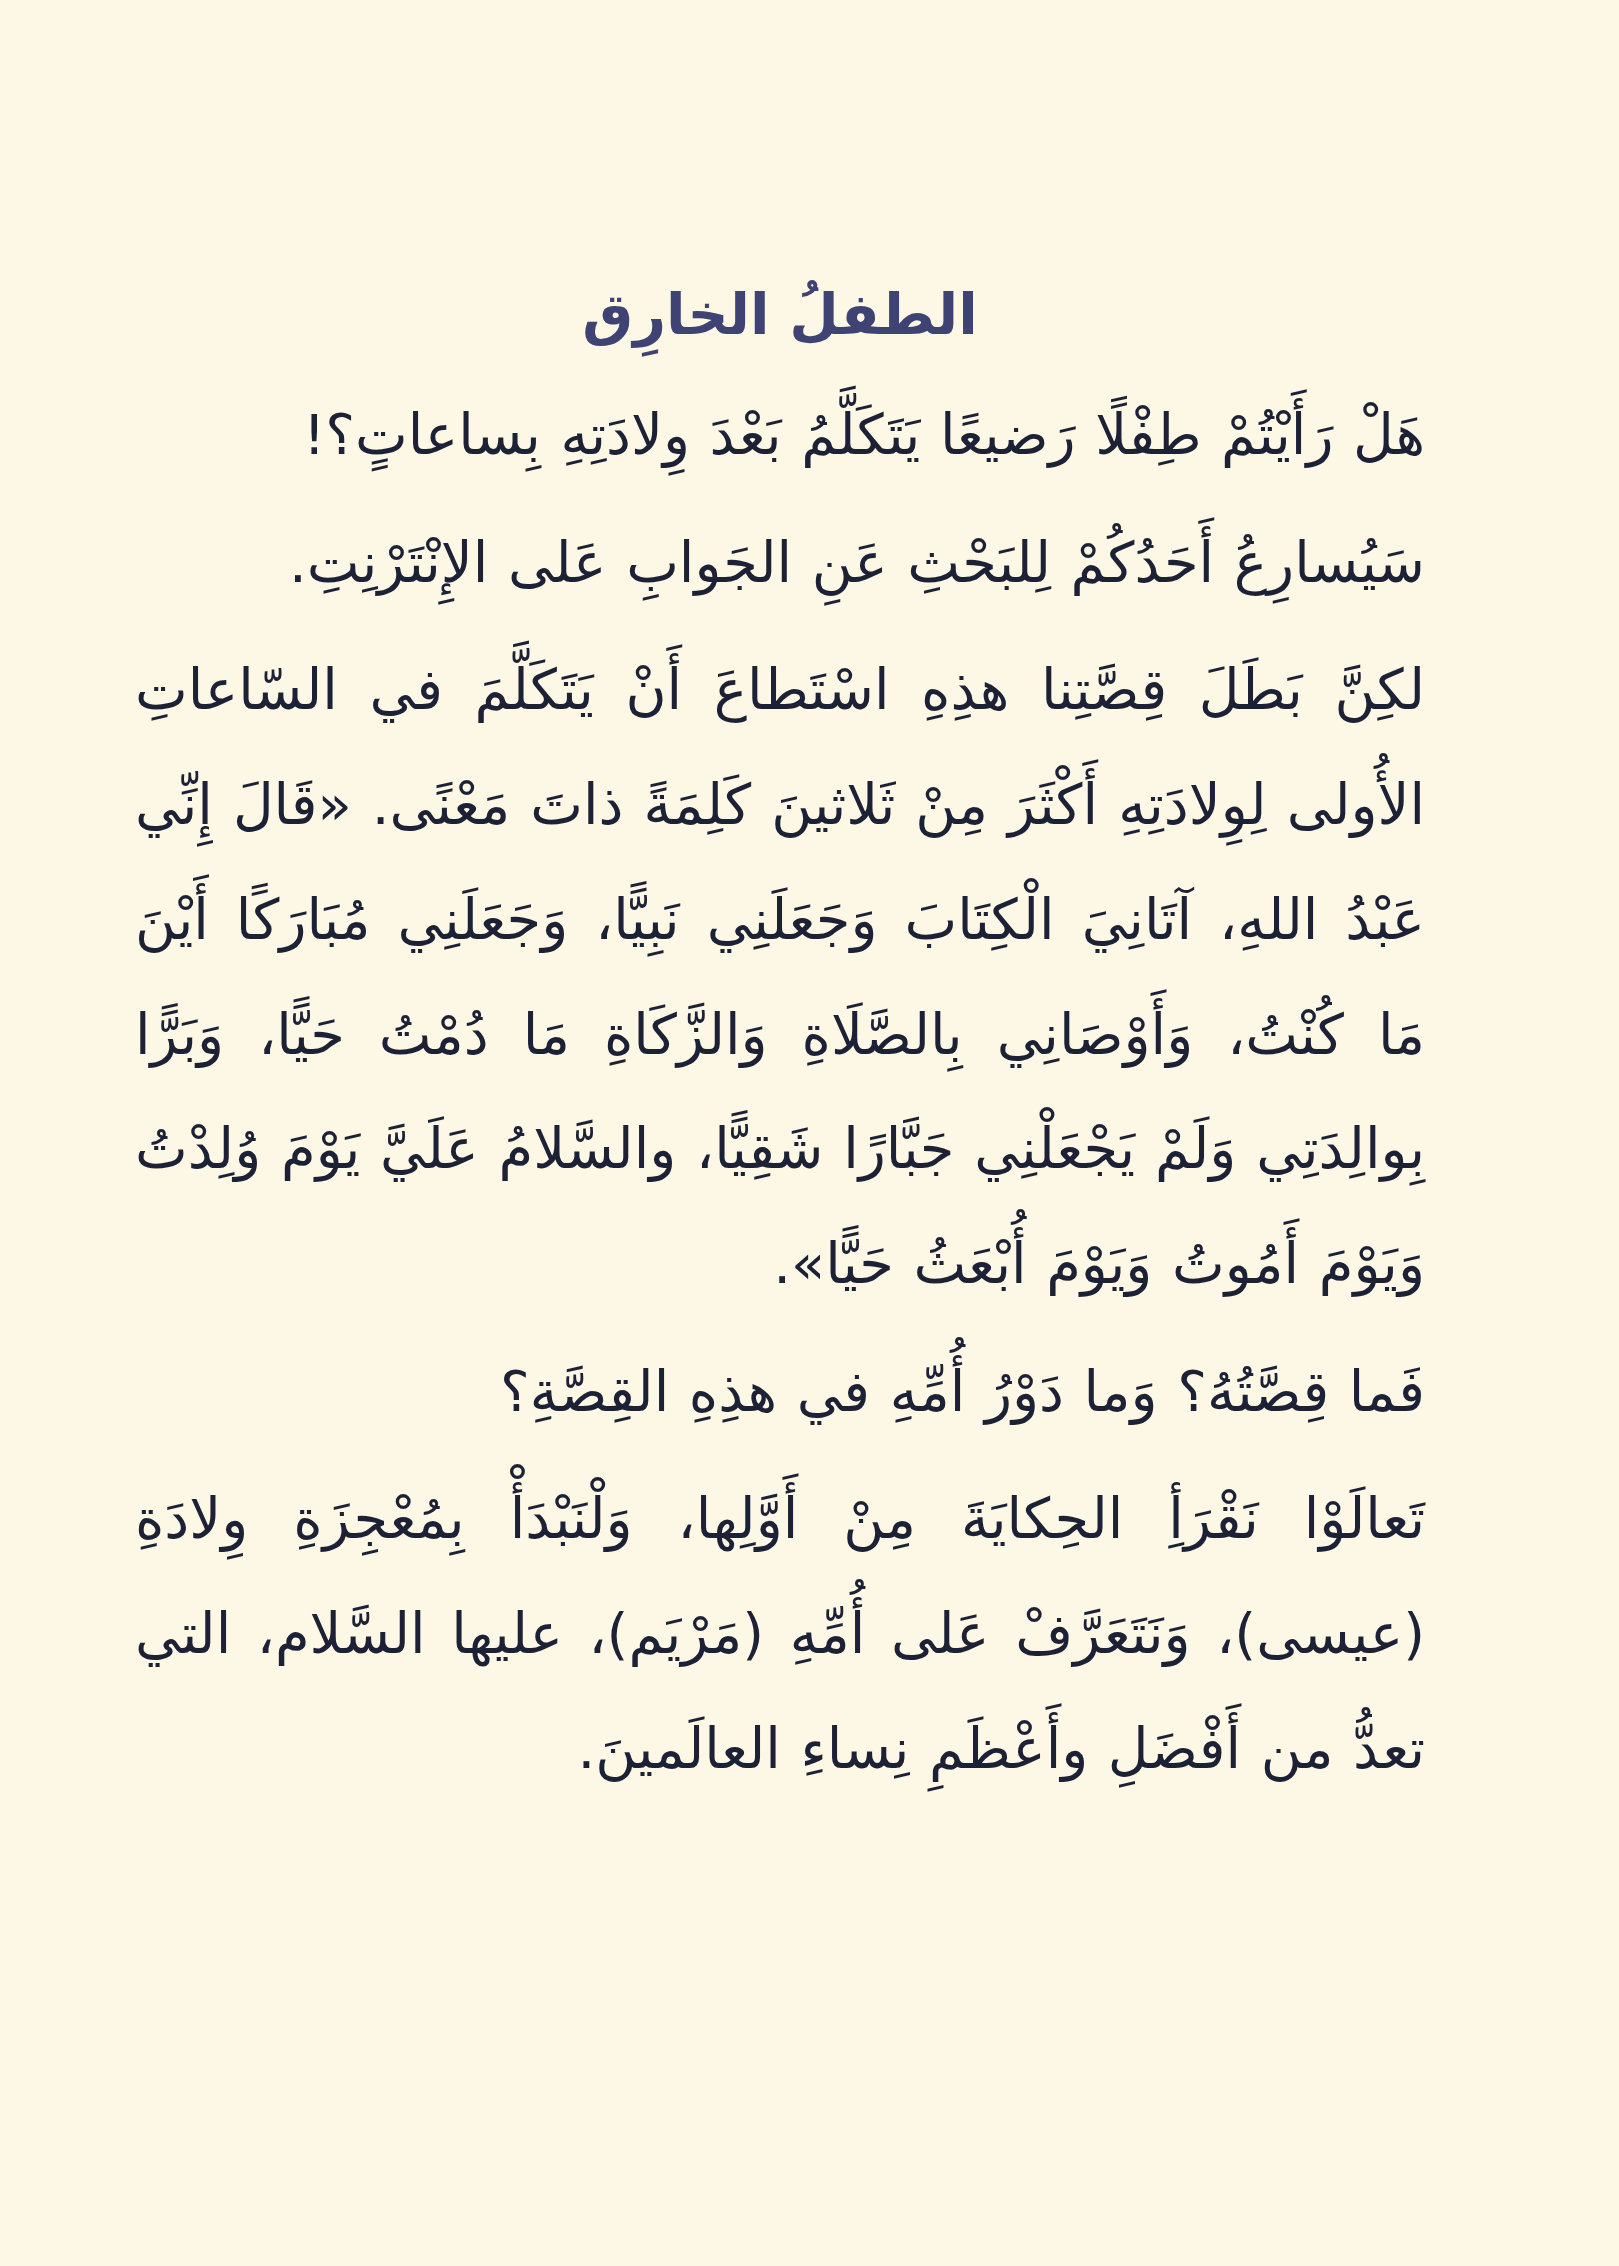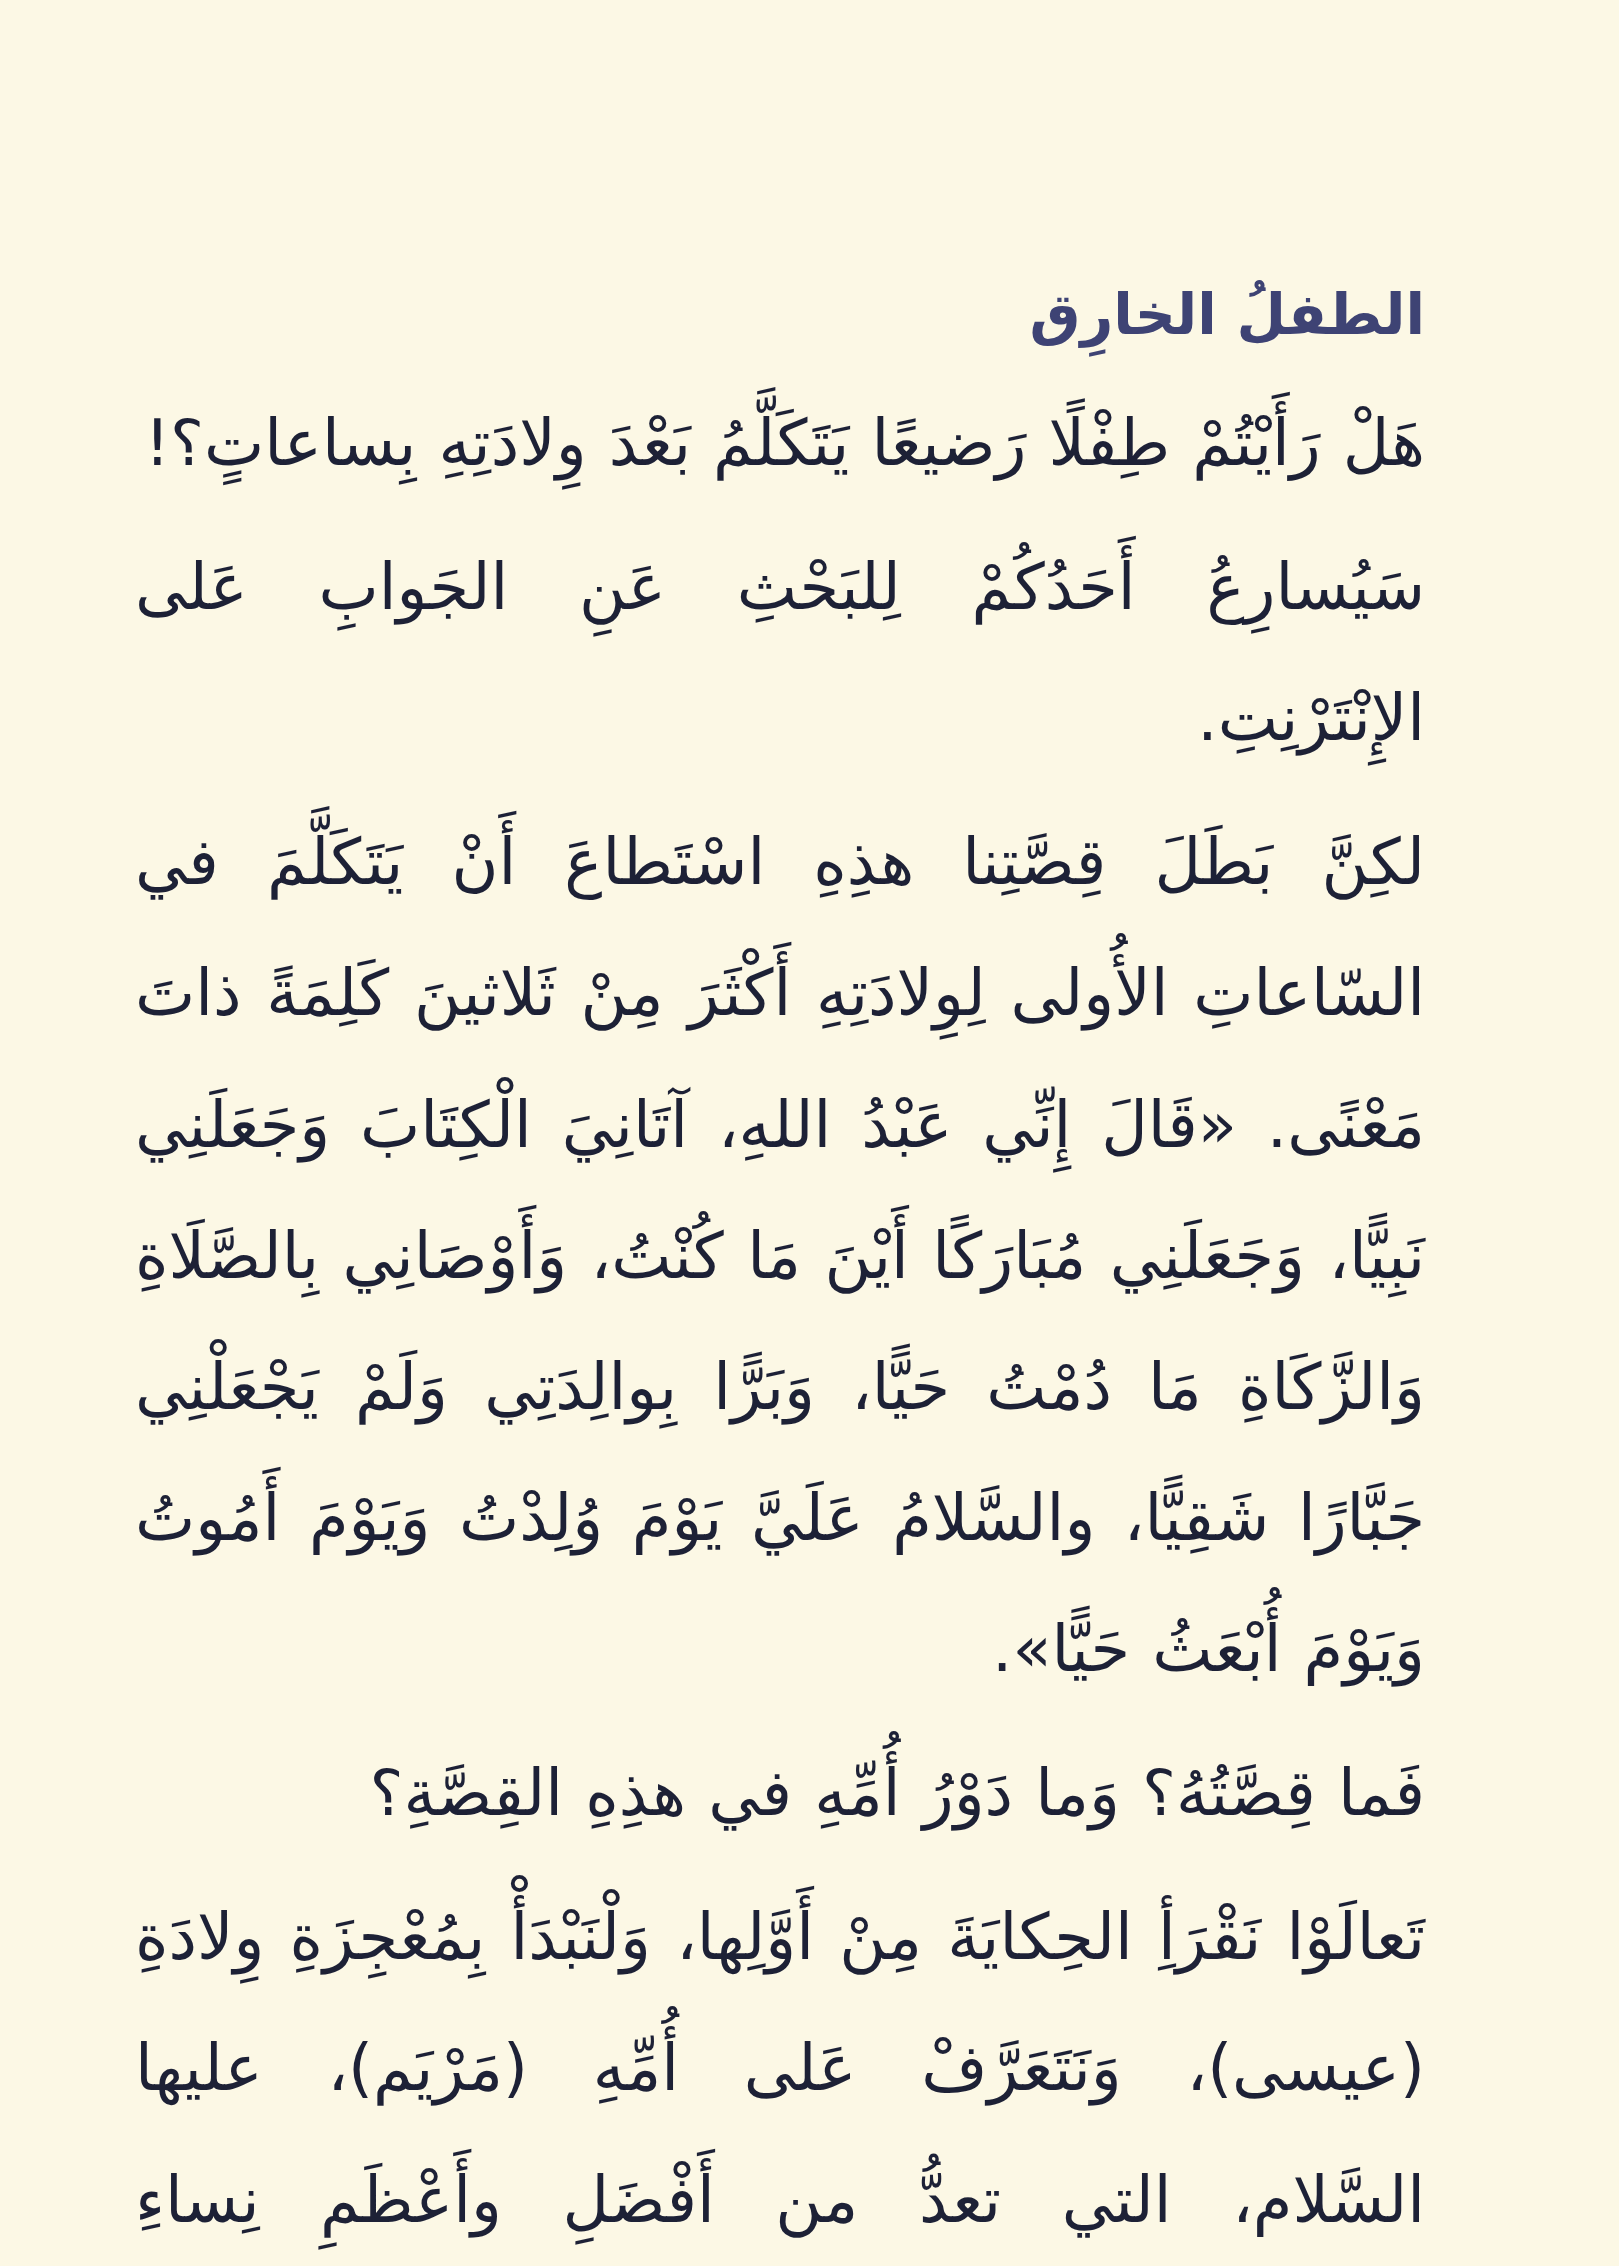--- a/index.html
+++ b/index.html
@@ -17,29 +17,29 @@
     width:1619px;
     height:2266px;
     background:var(--bg);
     direction:rtl;
     padding:281px 194px 73px 135px;
   }
   .title{
     font-size:57px;
     font-weight:bold;
     color:var(--title);
-    text-align:right;
+    text-align:center;
     margin-bottom:31px;
     letter-spacing:0;
   }
   .body-text{
     color:var(--ink);
   }
   .paragraph{
-    font-size:64px;
+    font-size:56px;
     line-height:2.05;
     text-align:justify;
     text-align-last:right;
     color:var(--ink);
     margin-bottom:12.8px;
     word-spacing:1.8px;
   }
 </style>
 </head>
 <body>

